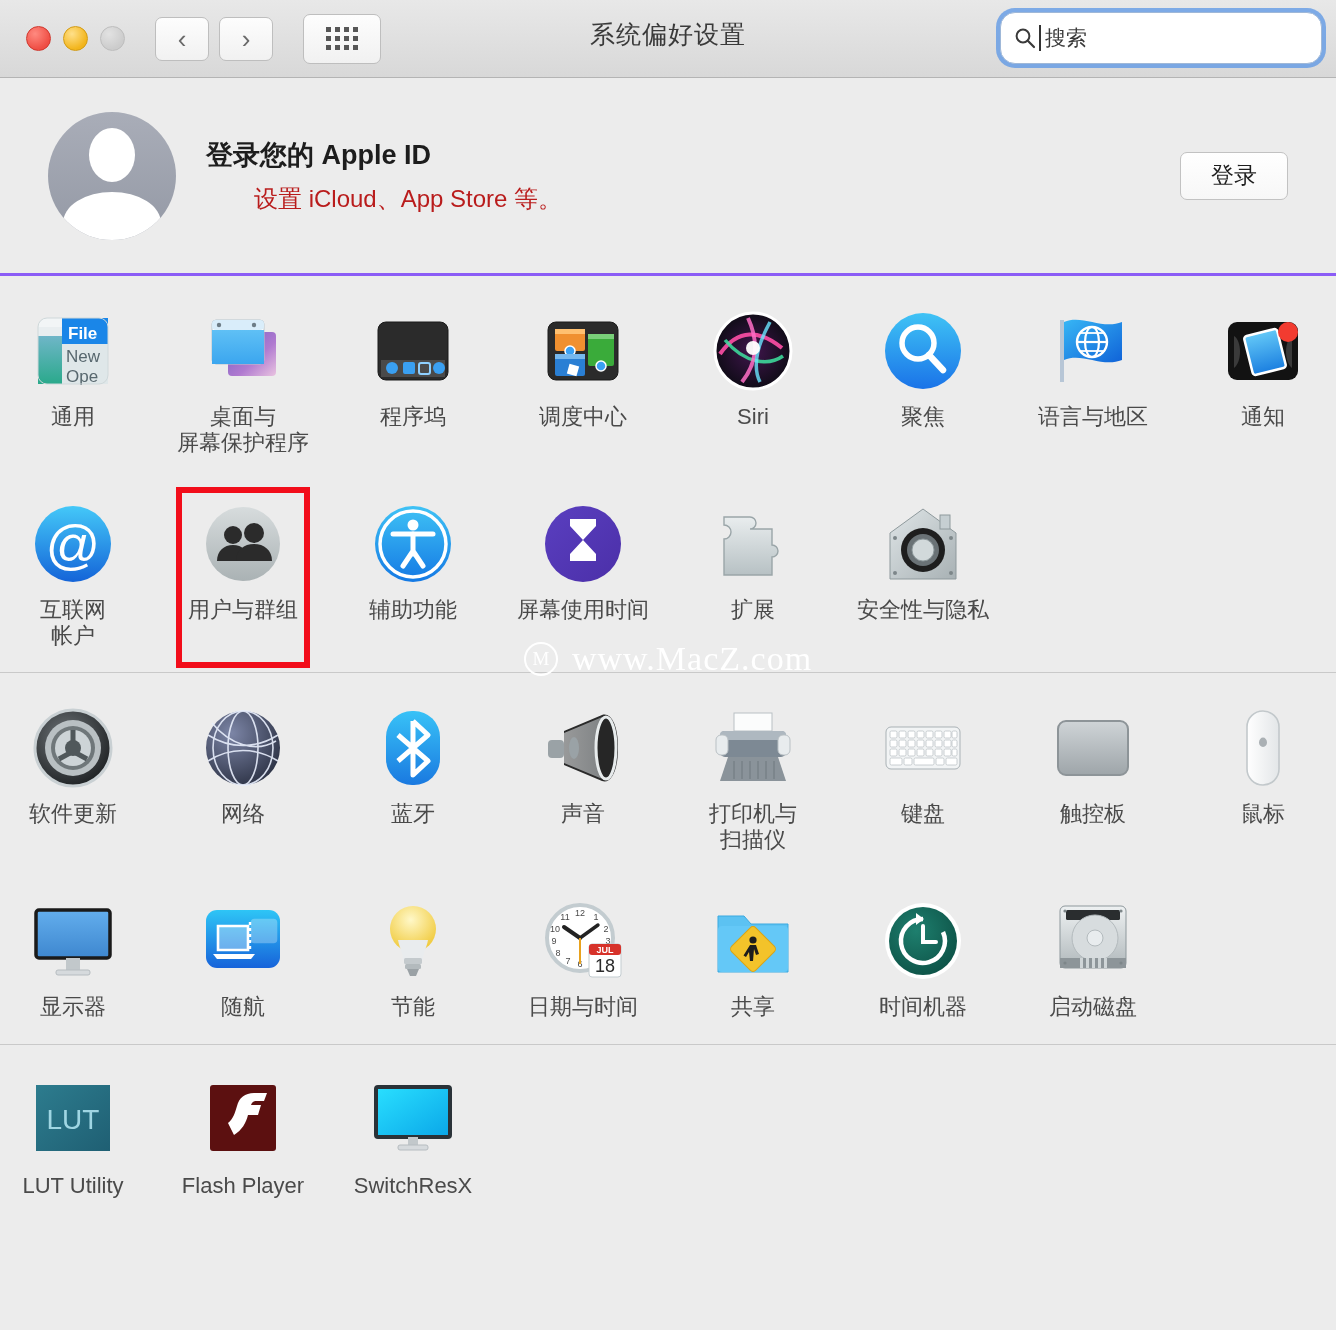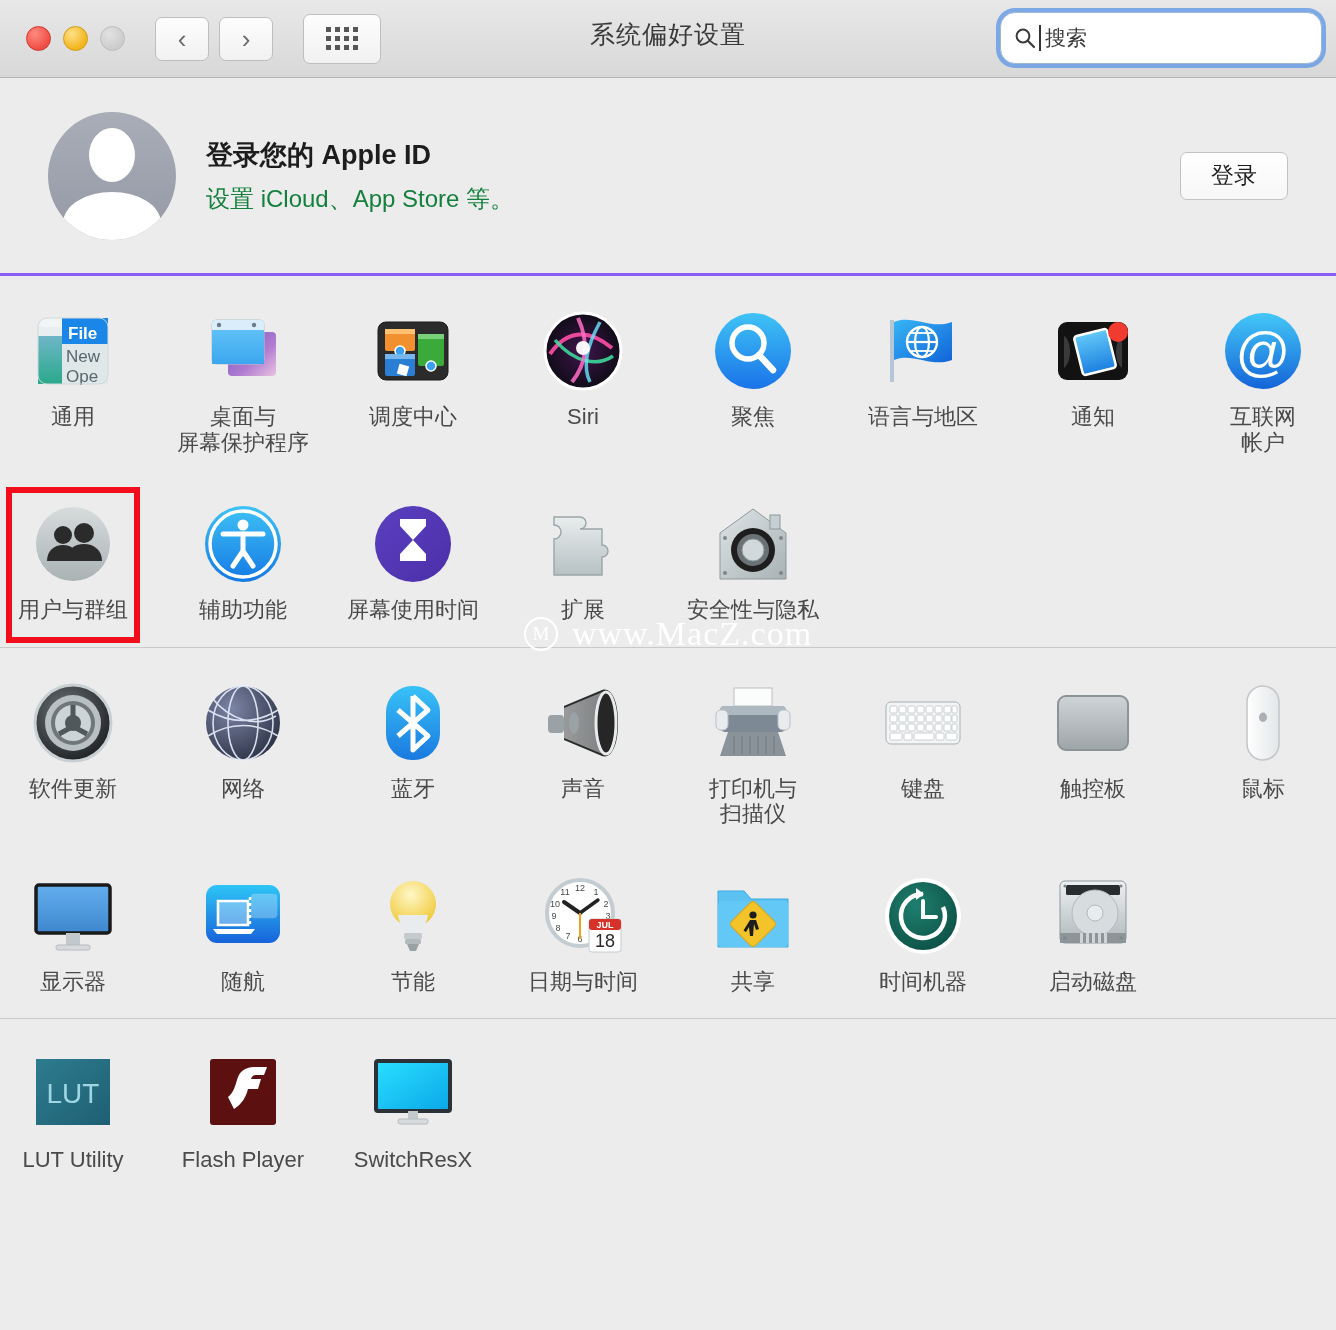--- a/index.html
+++ b/index.html
@@ -94,21 +94,21 @@
     width: 46px; height: 54px; border-radius: 50%;
     background: #ffffff;
   }
   .avatar .body {
     position: absolute; left: 50%; bottom: -14px; transform: translateX(-50%);
     width: 98px; height: 62px; border-radius: 50% 50% 45% 45%;
     background: #ffffff;
   }
   .aid-text { display: flex; flex-direction: column; gap: 10px; }
   .aid-title { font-size: 27px; font-weight: bold; color: #1d1d1d; }
-  .aid-sub { font-size: 24px; color: #15803d; }
+  .aid-sub { font-size: 24px; color: #b91c1c; margin-left: 48px; }
   .signin-btn {
     position: absolute; right: 48px; top: 50%; transform: translateY(-50%);
     min-width: 108px; height: 48px;
     border-radius: 7px;
     background: linear-gradient(to bottom, #ffffff, #f7f7f7);
     border: 1px solid #c2c2c2;
     display: flex; align-items: center; justify-content: center;
     font-size: 23px; color: #1d1d1d;
   }
 
@@ -268,20 +268,33 @@
               </defs>
     <rect x="26" y="22" width="48" height="44" rx="4" fill="url(#purp)"></rect>
     <rect x="10" y="10" width="52" height="44" rx="4" fill="#ffffff" stroke="#b9c6ce"></rect>
     <rect x="10" y="10" width="52" height="10" rx="4" fill="#d9edfa"></rect>
     <rect x="10" y="20" width="52" height="34" fill="url(#bluew)"></rect>
     <circle cx="17" cy="15" r="2.2" fill="#6d7c86"></circle>
     <circle cx="52" cy="15" r="2.2" fill="#6d7c86"></circle>
             </svg>
           </div>
           <div class="lbl">桌面与<br>屏幕保护程序</div>
+        </div>
+        <div class="cell">
+          <div class="ico">
+            <svg viewBox="0 0 82 82" width="82" height="82">
+    <rect x="6" y="12" width="70" height="58" rx="8" fill="#2b2b2b" stroke="#1a1a1a"></rect>
+    <rect x="9" y="50" width="64" height="17" fill="#4a4a4a"></rect>
+    <circle cx="20" cy="58" r="6" fill="#3aa0f2"></circle>
+    <rect x="31" cy="0" y="52" width="12" height="12" rx="2" fill="#3aa0f2"></rect>
+    <rect x="47" y="53" width="11" height="11" rx="2" fill="none" stroke="#8fd0ff" stroke-width="2"></rect>
+    <circle cx="67" cy="58" r="6" fill="#3aa0f2"></circle>
+            </svg>
+          </div>
+          <div class="lbl">程序坞</div>
         </div>
         <div class="cell">
           <div class="ico">
             <svg viewBox="0 0 82 82" width="82" height="82">
     <rect x="6" y="12" width="70" height="58" rx="8" fill="#2b2b2b" stroke="#1a1a1a"></rect>
     <rect x="13" y="19" width="30" height="22" rx="2" fill="#f09030"></rect>
     <rect x="13" y="19" width="30" height="5" fill="#ffc070"></rect>
     <circle cx="28" cy="41" r="5" fill="#3aa0f2" stroke="#fff" stroke-width="1.5"></circle>
     <rect x="46" y="24" width="26" height="32" rx="2" fill="#3aab3a"></rect>
     <rect x="46" y="24" width="26" height="5" fill="#79d079"></rect>

